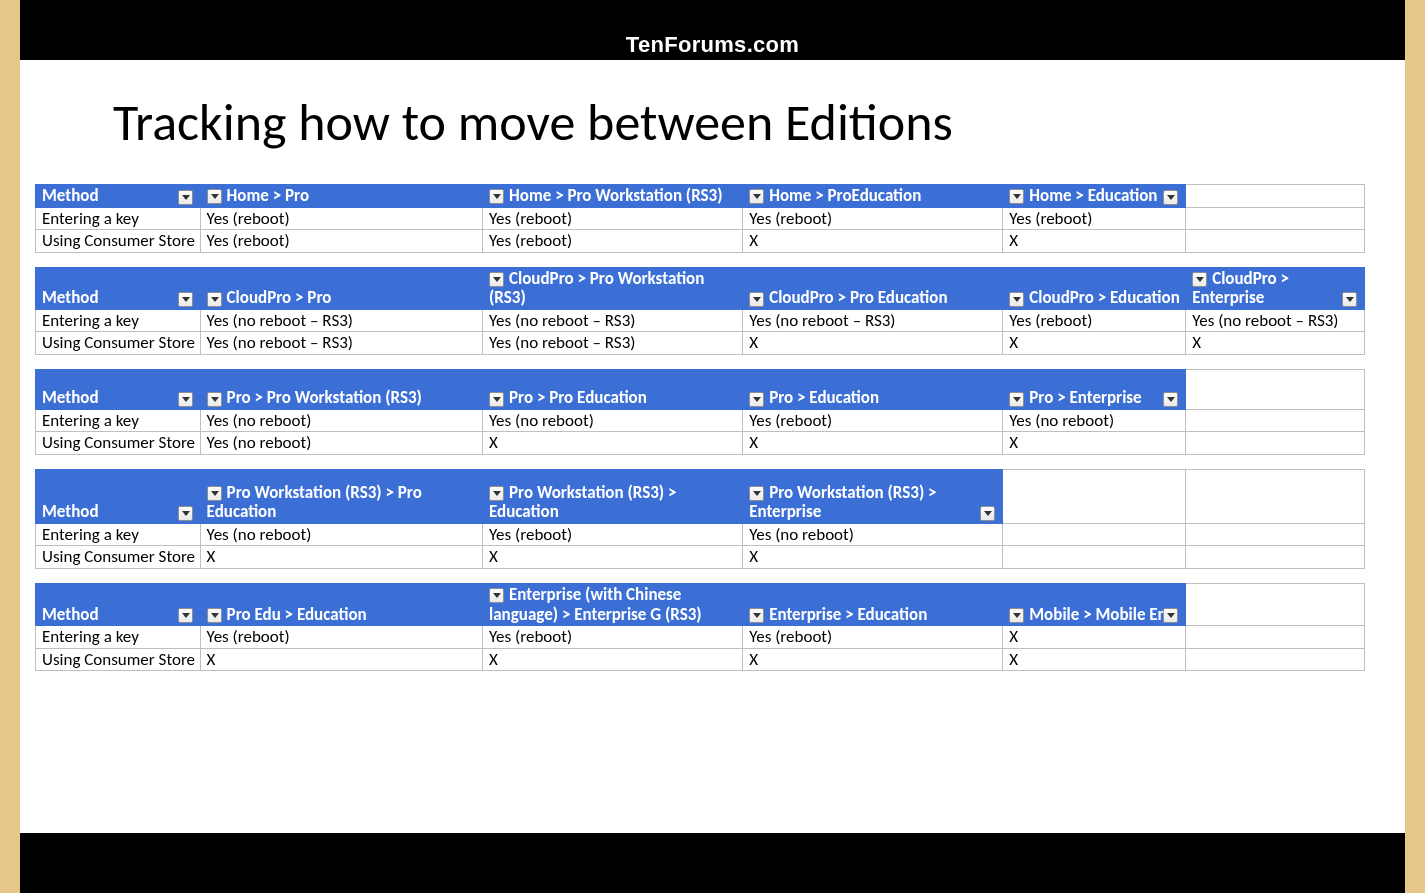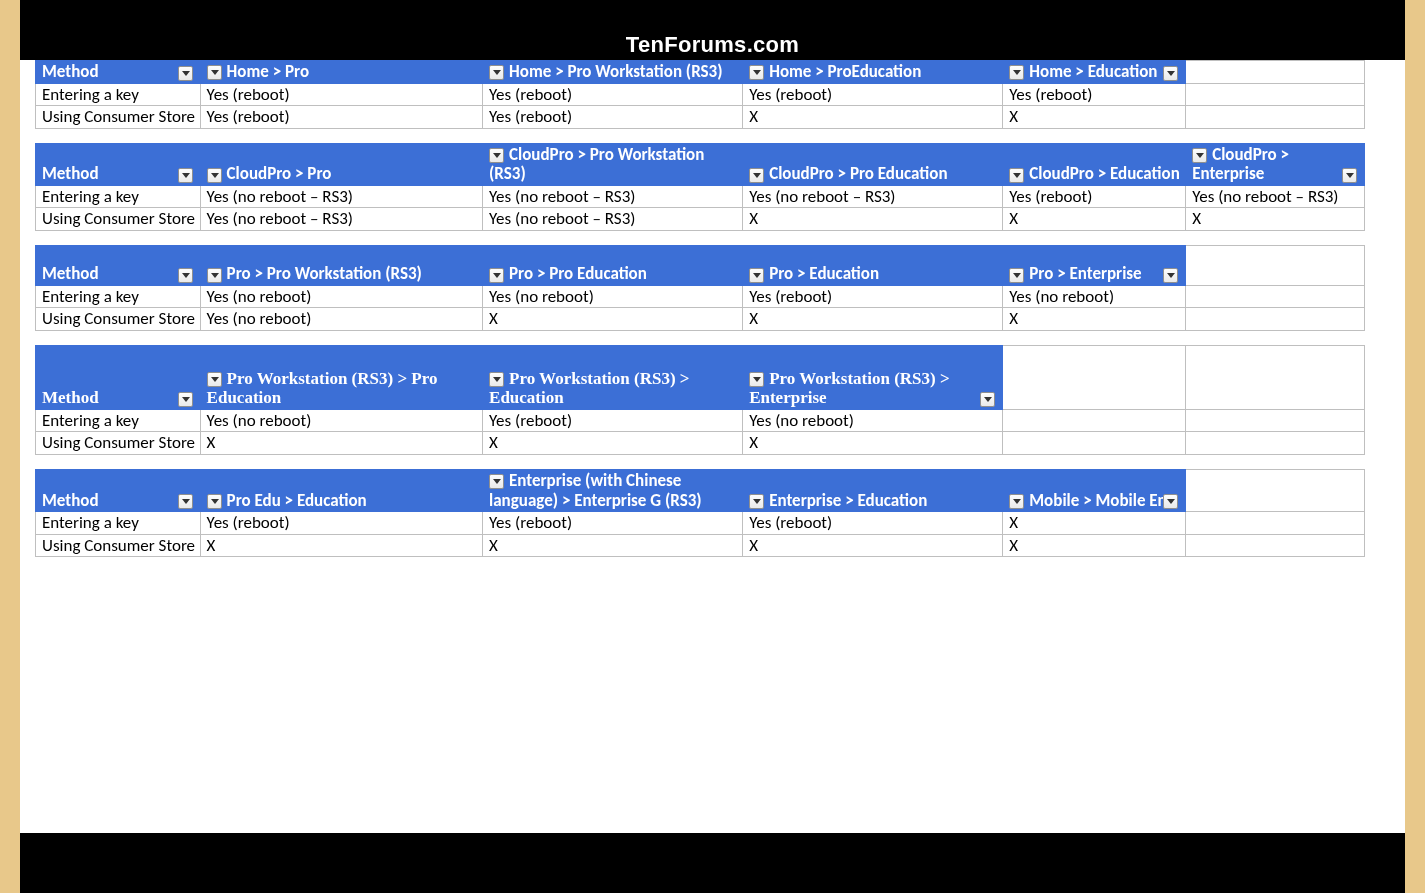--- a/index.html
+++ b/index.html
@@ -71,21 +71,21 @@
     white-space: nowrap;
   }
   table.block th.hdr {
     background: #3c6fd6;
     border-color: #3c6fd6;
     color: #fff;
     font-weight: 700;
     vertical-align: bottom;
     height: 21px;
   }
-  table.block th.hdr.tall { height: 64px; white-space: normal; overflow: visible; font-family: Liberation Serif, serif; }
+  table.block th.hdr.tall { height: 54px; white-space: normal; overflow: visible; }
   table.block th.hdr.vtall { height: 40px; white-space: normal; overflow: visible; margin-top: 27px; }
   .method-col { width: 162px; }
   .c1 { width: 278px; }
   .c2 { width: 256px; }
   .c3 { width: 256px; }
   .c4 { width: 180px; }
   .c5 { width: 176px; }
   td.rowhdr { font-weight: 400; background: #fff; }
   td.blank { background: #fff; border-left: 1px solid transparent; border-bottom: 1px solid transparent; }
   td.blank.top { border-top: 1px solid #bfbfbf; }
@@ -120,20 +120,21 @@
   }
 </style>
 </head>
 <body>
 
 <div class="frame">
   <div class="topbar"></div>
   <div class="watermark">TenForums.com</div>
 
   <div class="content">
+    <div class="title">Tracking how to move between Editions</div>
 
     <div class="tables">
 
       <table class="block">
         <colgroup>
           <col class="method-col">
             <col class="c1">
             <col class="c2">
             <col class="c3">
             <col class="c4">

